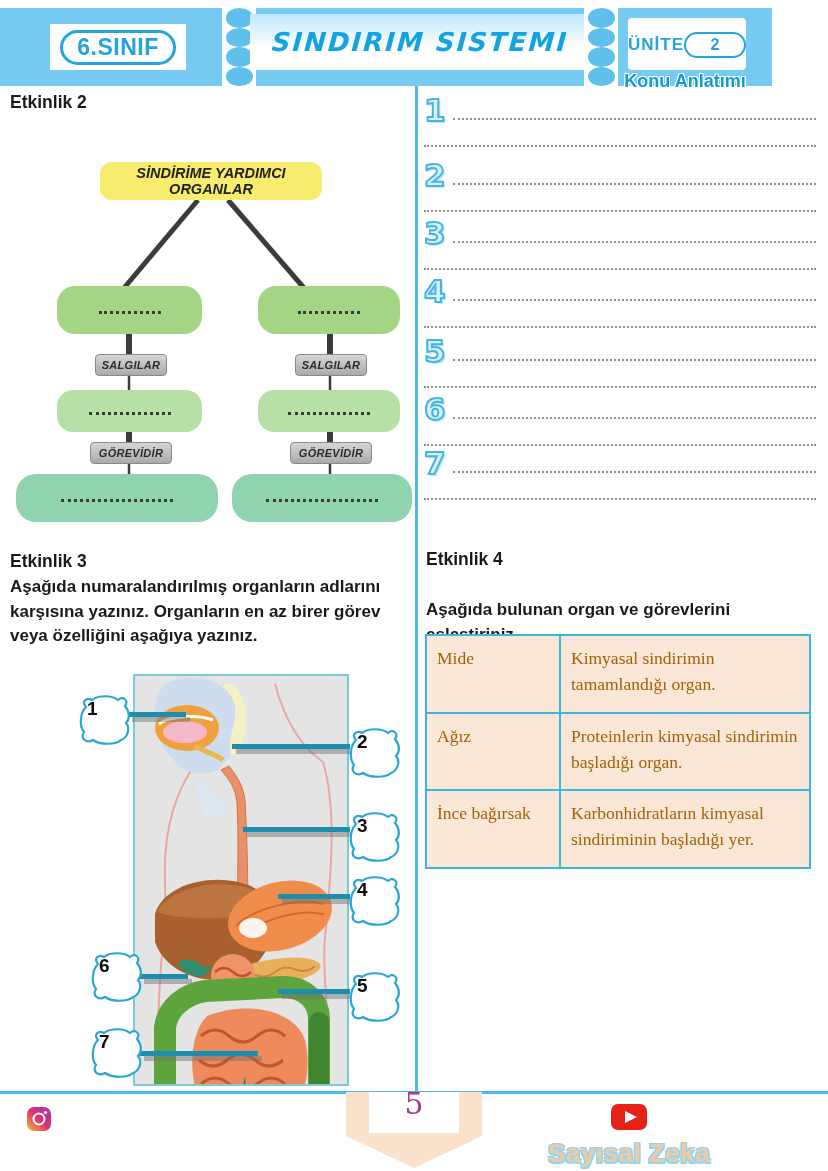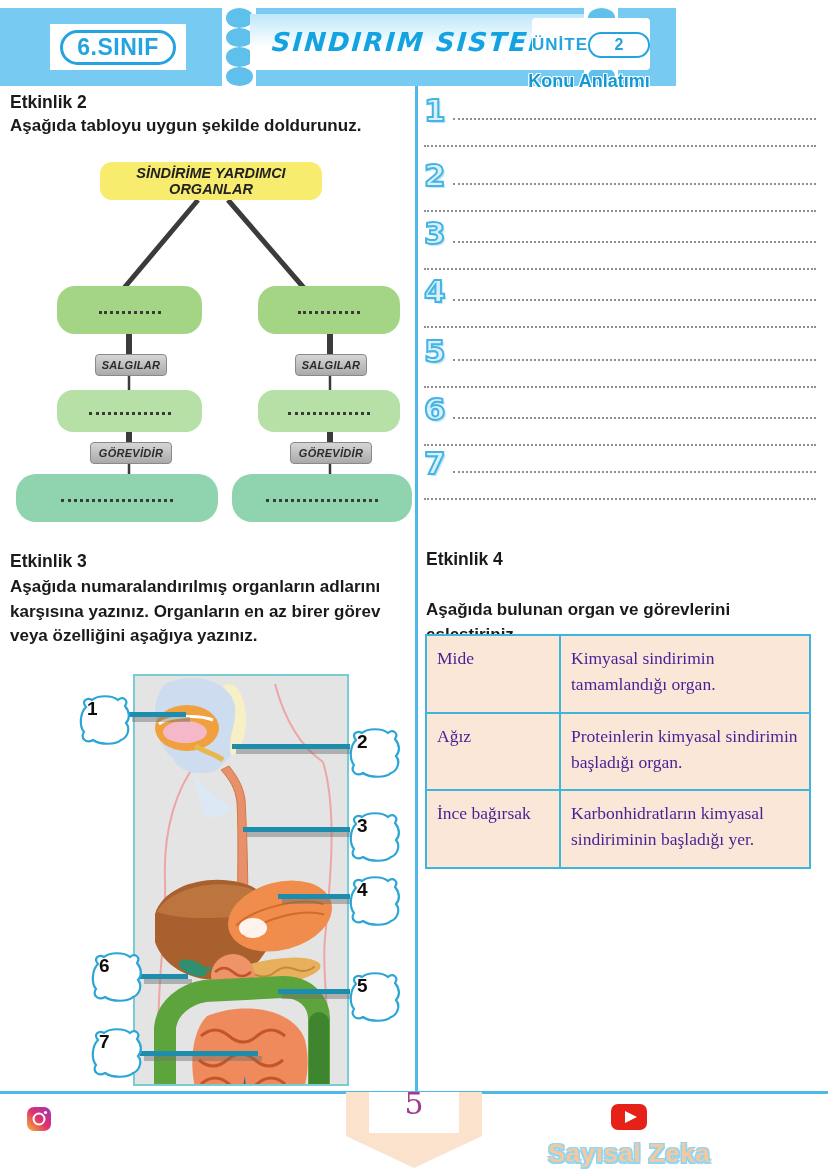--- a/index.html
+++ b/index.html
@@ -1,20 +1,20 @@
 <!DOCTYPE html>
 <html><head>
 <meta charset="utf-8">
 <style>
   html,body{margin:0;padding:0;background:#fff;}
   .page{position:relative;width:828px;height:1171px;background:#ffffff;overflow:hidden;
         font-family:"Liberation Sans",sans-serif;color:#1a1a1a;}
 
   
-  .header{position:absolute;left:0;top:8px;width:676px;height:78px;background:#77cbf2;}
+  .header{position:absolute;left:0;top:8px;width:772px;height:78px;background:#77cbf2;}
   .grade-box{position:absolute;left:50px;top:16px;width:136px;height:46px;background:#fff;
              display:flex;align-items:center;justify-content:center;}
   .grade-pill{border:3px solid #23a4e0;border-radius:22px;padding:1px 14px;font-weight:800;
               font-size:23px;color:#23a4e0;letter-spacing:.5px;}
   .filmstrip{position:absolute;top:0;bottom:0;width:34px;background:#fff;display:flex;
              flex-direction:column;justify-content:space-evenly;align-items:center;}
   .fs-left{left:222px;} .fs-right{left:584px;}
   .filmstrip .dot{width:27px;height:25px;border-radius:50%;background:#5fc0ec;}
   .title-band{position:absolute;left:250px;top:6px;width:340px;height:56px;
               background:linear-gradient(#bfe7fa,#ffffff 60%);display:flex;align-items:center;justify-content:center;}
@@ -64,21 +64,21 @@
   
   .fig-box{position:absolute;left:133px;top:674px;width:212px;height:408px;background:#e4e4e4;
            border:2px solid #79cbd6;}
   .pline{position:absolute;height:5px;background:#1d8dad;box-shadow:4px 5px 0 rgba(110,110,110,.45);z-index:3;}
   .blob{position:absolute;width:54px;height:50px;z-index:4;}
   .blob svg{position:absolute;left:0;top:0;}
   .blob .n{position:absolute;left:9px;top:3px;font-weight:800;font-size:19px;color:#0d0d0d;}
 
   
   .match-table{position:absolute;left:425px;top:634px;width:386px;border-collapse:collapse;
-               font-family:"Liberation Serif",serif;font-size:17.5px;color:#4c1d95;}
+               font-family:"Liberation Serif",serif;font-size:17.5px;color:#a16207;}
   .match-table td{border:2px solid #3eb6dc;background:#fbe7d8;padding:9px 10px 14px 10px;
                   vertical-align:top;line-height:1.5;}
   .match-table td.organ{width:112px;}
 
   
   .foot-item{position:absolute;display:flex;align-items:center;gap:8px;z-index:4;}
   .foot-text{font-weight:800;color:#f6c89f;letter-spacing:.5px;
              text-shadow:-1.5px -1.5px 0 #8fd6f2,1.5px -1.5px 0 #8fd6f2,-1.5px 1.5px 0 #8fd6f2,1.5px 1.5px 0 #8fd6f2;}
   .ig-text{font-size:23px;} .yt-text{font-size:26px;}
   .page-arrow{position:absolute;left:346px;top:1092px;width:136px;height:76px;z-index:1;}
@@ -116,21 +116,20 @@
       <div class="unit-label">ÜNİTE</div>
       <div class="unit-pill">2</div>
     </div>
     <div class="unit-sub">Konu Anlatımı</div>
   </div>
 
   <div class="divider-v"></div>
   <div class="divider-h"></div>
 
   <div class="hleft" style="left:10px;top:92px;">Etkinlik 2</div>
-  <div class="instr" style="left:10px;top:114px;width:400px;">Aşağıda tabloyu uygun şekilde doldurunuz.</div>
 
   <div class="diagram">
     <svg width="412" height="370">
       <line x1="196" y1="42" x2="122" y2="130" stroke="#3b3b3b" stroke-width="5"></line>
       <line x1="226" y1="42" x2="302" y2="130" stroke="#3b3b3b" stroke-width="5"></line>
       <line x1="127" y1="176" x2="127" y2="200" stroke="#3b3b3b" stroke-width="6"></line>
       <line x1="127" y1="216" x2="127" y2="236" stroke="#3b3b3b" stroke-width="2.5"></line>
       <line x1="127" y1="274" x2="127" y2="288" stroke="#3b3b3b" stroke-width="6"></line>
       <line x1="127" y1="304" x2="127" y2="320" stroke="#3b3b3b" stroke-width="2.5"></line>
       <line x1="328" y1="176" x2="328" y2="200" stroke="#3b3b3b" stroke-width="6"></line>

